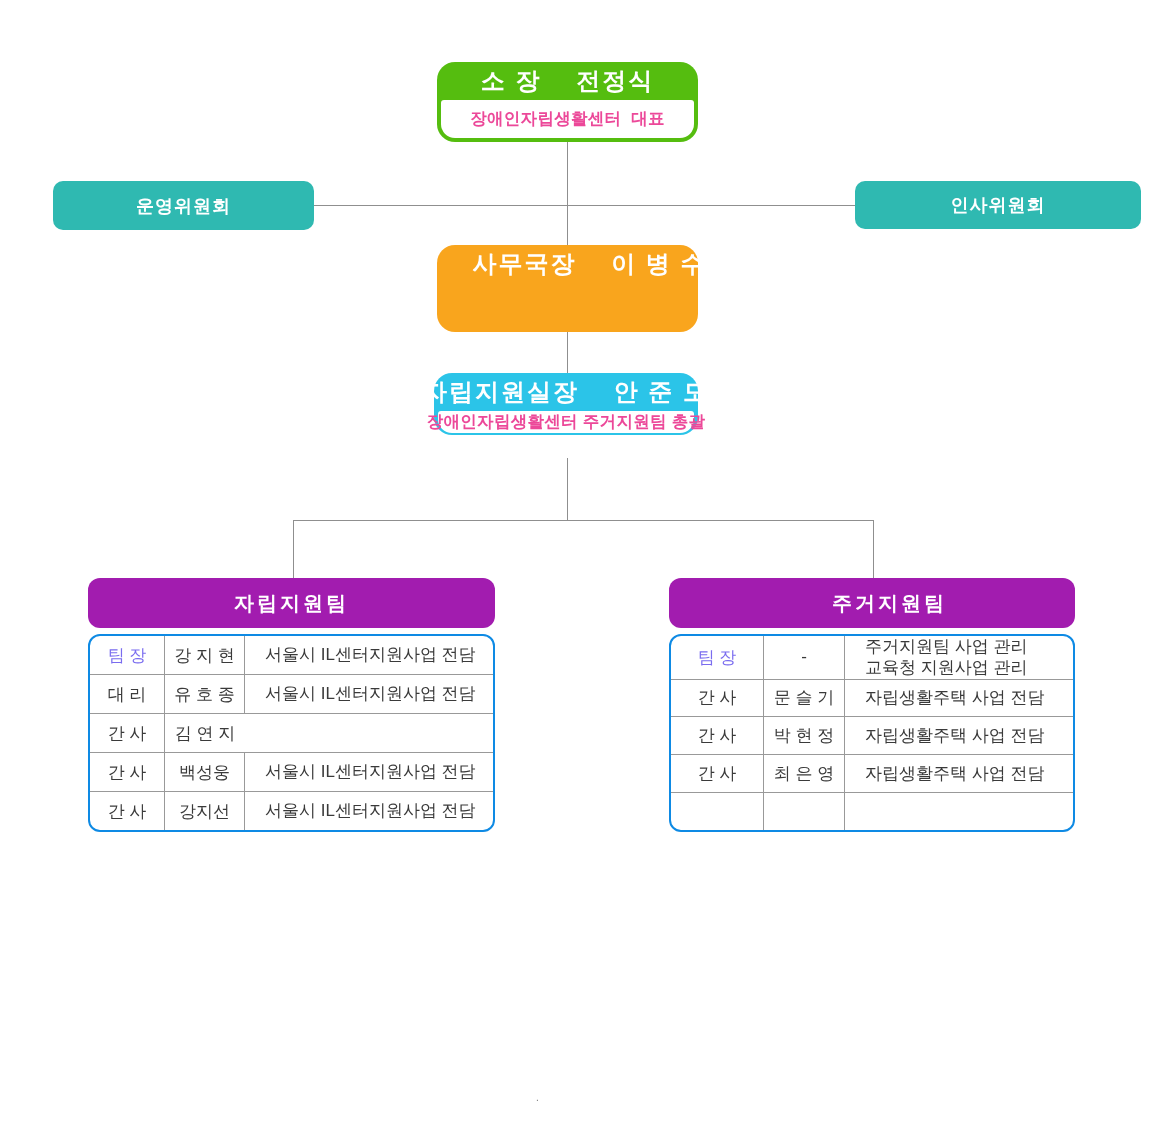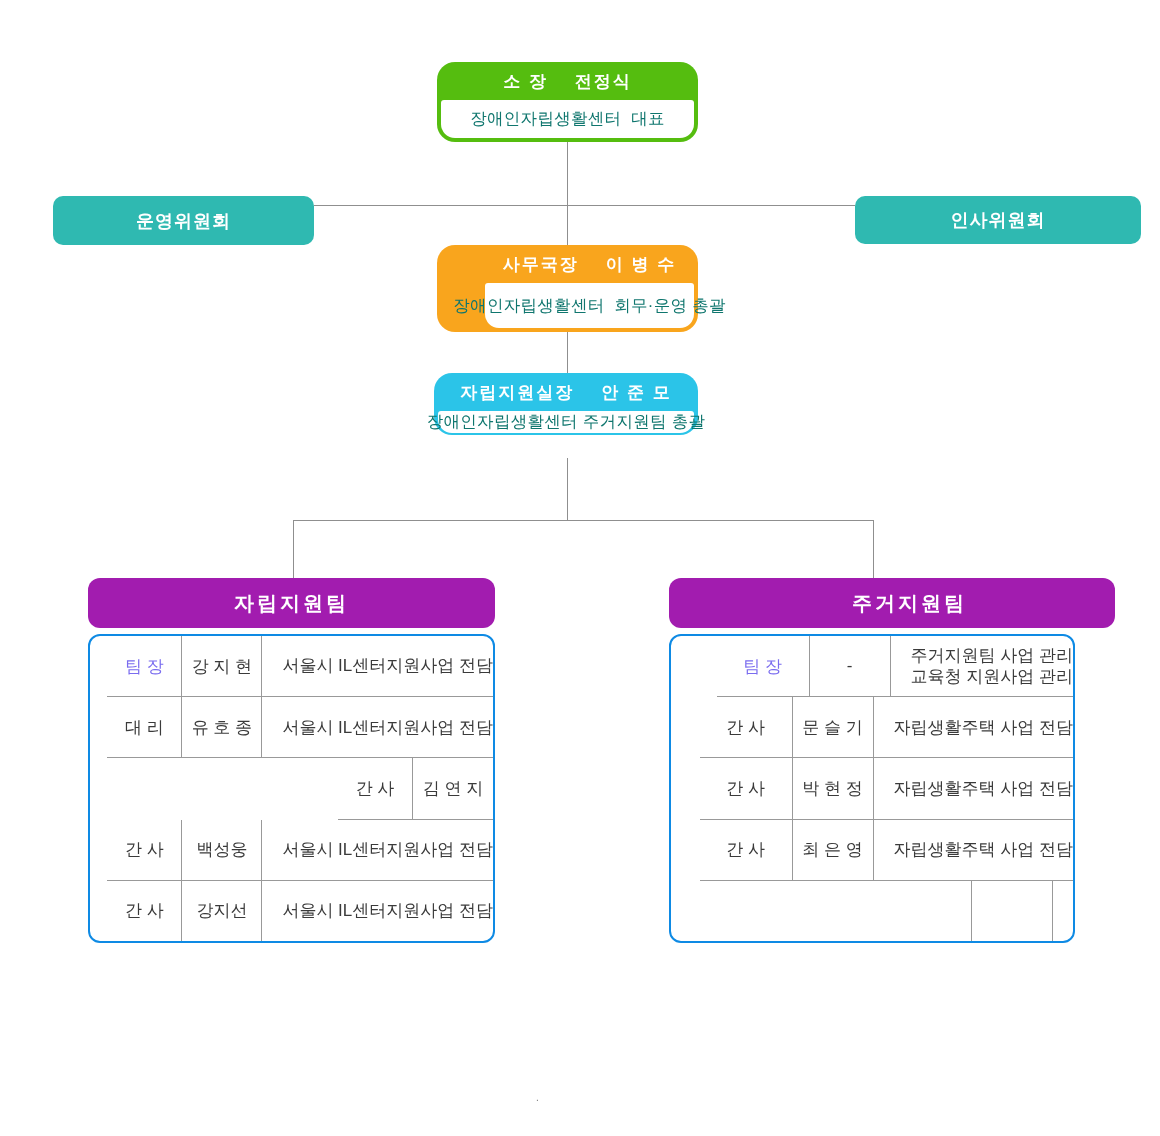--- a/index.html
+++ b/index.html
@@ -13,50 +13,50 @@
   
   .line { position: absolute; background: #8f8f8f; }
 
   
   .org-box {
     position: absolute; border-radius: 18px; padding: 0 4px 4px 4px;
     display: flex; flex-direction: column;
   }
   .org-box .org-title {
     height: 38px; flex: 0 0 38px; display: flex; align-items: center; justify-content: center;
-    color: #ffffff; font-weight: bold; font-size: 17px; letter-spacing: 2px; white-space: pre;
+    color: #ffffff; font-weight: bold; font-size: 24px; letter-spacing: 2px; white-space: pre;
   }
   .org-box .org-sub {
     flex: 1; background: #ffffff; border-radius: 3px 3px 14px 14px;
     display: flex; align-items: center; justify-content: center;
-    font-size: 16.5px; font-weight: 400; color: #0f766e; letter-spacing: 0.3px; white-space: pre;
+    font-size: 16.5px; font-weight: 700; color: #ec4899; letter-spacing: 0.3px; white-space: pre;
   }
   .box-green  { background: #55BD0F; }
   .box-orange { background: #F9A51D; padding-left: 48px; }
   .box-cyan   { background: #2BC4E8; }
 
   
   .committee {
     position: absolute; background: #2FB9B1; border-radius: 10px;
     display: flex; align-items: center; justify-content: center;
-    color: #ffffff; font-weight: bold; font-size: 18px; letter-spacing: 1px; margin-top: 15px;
+    color: #ffffff; font-weight: bold; font-size: 18px; letter-spacing: 1px;
   }
 
   
   .team-header {
     position: absolute; background: #a21caf; border-radius: 12px; height: 50px;
     display: flex; align-items: center; justify-content: center;
     color: #ffffff; font-weight: bold; font-size: 20px; letter-spacing: 3px;
   }
 
   
   .team-table {
-    position: absolute; height: 309px; background: #ffffff;
+    position: absolute; height: 198px; background: #ffffff;
     border: 2px solid #0E8AE4; border-radius: 12px; overflow: hidden;
-    display: flex; flex-direction: column; align-items: flex-end;
+    display: flex; flex-direction: column;
   }
   .t-row { flex: 1; display: flex; border-bottom: 1px solid #999999; }
   .t-row:last-child { border-bottom: none; }
   .t-cell {
     display: flex; align-items: center; justify-content: center;
     font-size: 17px; font-weight: 500; color: #3a3a3a;
     border-right: 1px solid #999999; white-space: pre-line;
   }
   .t-cell:last-child { border-right: none; }
   .t-cell.duty { justify-content: flex-start; padding-left: 20px; line-height: 1.25; }
@@ -85,21 +85,20 @@
   <div class="org-box box-green" style="left:437px; top:62px; width:261px; height:80px;">
     <div class="org-title">소 장    전정식</div>
     <div class="org-sub">장애인자립생활센터  대표</div>
   </div>
 
   <div class="committee" style="left:53px; top:181px; width:261px; height:49px;">운영위원회</div>
   <div class="committee" style="left:855px; top:181px; width:286px; height:48px;">인사위원회</div>
 
   <div class="org-box box-orange" style="left:437px; top:245px; width:261px; height:87px;">
     <div class="org-title">사무국장    이 병 수</div>
-    <div class="org-sub">장애인자립생활센터  회무·운영 총괄</div>
   </div>
 
   <div class="org-box box-cyan" style="left:434px; top:373px; width:264px; height:62px;">
     <div class="org-title">자립지원실장    안 준 모</div>
     <div class="org-sub">장애인자립생활센터 주거지원팀 총괄</div>
   </div>
 
   <div class="team-header" style="left:88px; top:578px; width:407px;">자립지원팀</div>
 
   <div class="team-table left-table" style="left:88px; top:634px; width:407px;">
@@ -122,21 +121,21 @@
       <div class="t-cell name">백성웅</div>
       <div class="t-cell duty">서울시 IL센터지원사업 전담</div>
     </div>
     <div class="t-row">
       <div class="t-cell pos">간  사</div>
       <div class="t-cell name">강지선</div>
       <div class="t-cell duty">서울시 IL센터지원사업 전담</div>
     </div>
   </div>
 
-  <div class="team-header" style="left:669px; top:578px; width:446px;padding-left:35px;">주거지원팀</div>
+  <div class="team-header" style="left:669px; top:578px; width:406px;padding-left:35px;">주거지원팀</div>
 
   <div class="team-table right-table" style="left:669px; top:634px; width:406px;">
     <div class="t-row">
       <div class="t-cell pos lead">팀  장</div>
       <div class="t-cell name">-</div>
       <div class="t-cell duty">주거지원팀 사업 관리
 교육청 지원사업 관리</div>
     </div>
     <div class="t-row">
       <div class="t-cell pos">간  사</div>

